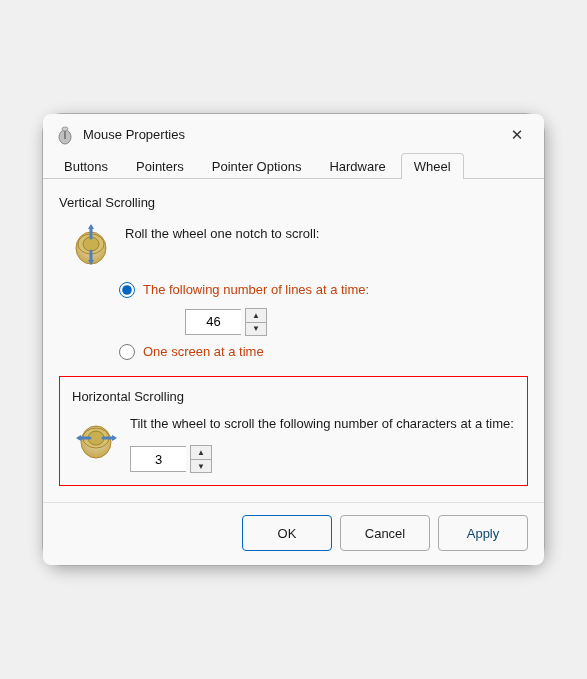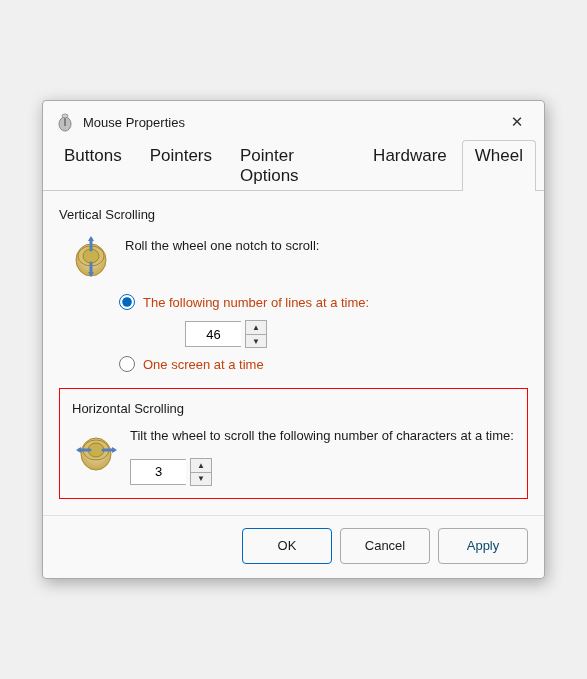--- a/index.html
+++ b/index.html
@@ -11,21 +11,21 @@
       justify-content: center;
       align-items: center;
       width: 587px;
       height: 679px;
       overflow: hidden;
     }
     .dialog {
       width: 503px;
       background: #f9f9f9;
       border: 1px solid #aaa;
-      border-radius: 4px;
+      border-radius: 20px;
       box-shadow: 2px 4px 16px rgba(0,0,0,0.3);
     }
     .title-bar {
       display: flex;
       align-items: center;
       justify-content: space-between;
       background: #f9f9f9;
       border-radius: 8px 8px 0 0;
       padding: 10px 12px 6px 12px;
       border-bottom: none;
@@ -59,21 +59,21 @@
     }
     .tabs {
       display: flex;
       padding: 0 8px;
       border-bottom: 1px solid #ccc;
       gap: 2px;
       background: #f9f9f9;
     }
     .tab {
       padding: 5px 12px;
-      font-size: 17px;
+      font-size: 13px;
       border: 1px solid transparent;
       border-bottom: none;
       cursor: pointer;
       border-radius: 4px 4px 0 0;
       background: transparent;
       color: #1a1a1a;
       position: relative;
       bottom: -1px;
     }
     .tab.active {

